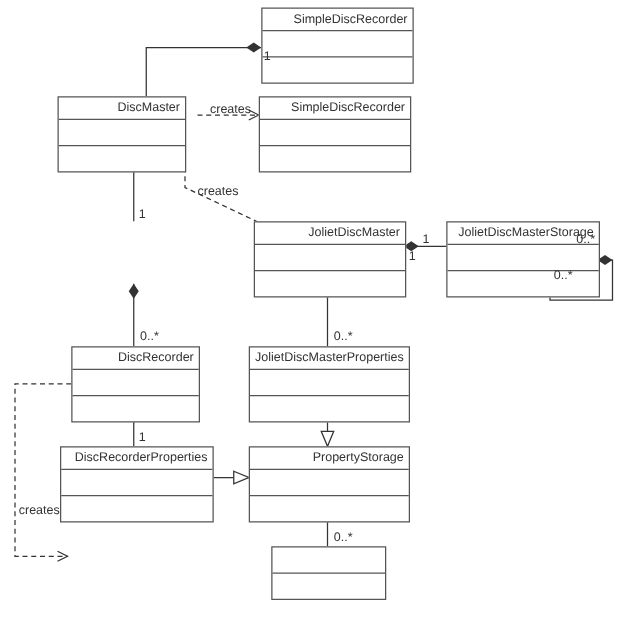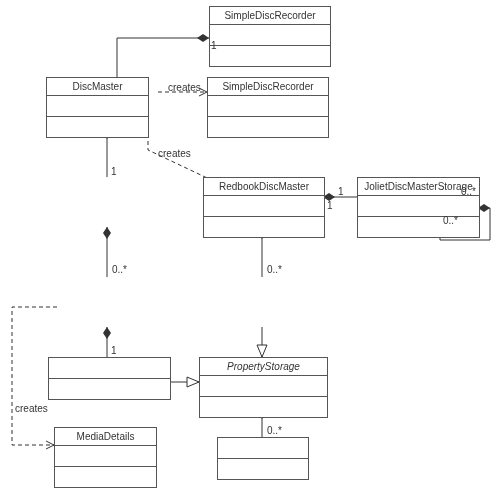--- a/index.html
+++ b/index.html
@@ -1,21 +1,21 @@
 <!DOCTYPE html>
 <html><head>
 <meta charset="utf-8">
 <style>
   html,body{margin:0;padding:0;background:#fff;font-family:Arial,sans-serif;font-size:10px;color:#333}
   .canvas{position:relative;width:500px;height:502px}
   .class-box{position:absolute;border:1px solid #555;background:#fff}
-  .class-name{text-align:center;padding:3px 4px;border-bottom:1px solid #555;font-size:10px}
+  .class-name{text-align:right;padding:3px 4px;border-bottom:1px solid #555;font-size:10px}
   .class-body{height:20px;border-bottom:1px solid #555}
   .class-body:last-child{border-bottom:none}
-  .italic .class-name{font-style:italic}
+  .italic .class-name{}
   .edge-label{position:absolute;font-size:10px;color:#333;background:transparent}
   svg{position:absolute;left:0;top:0}
 </style>
 </head>
 <body>
 
 <div class="canvas">
 
 <svg width="500" height="502">
   <defs>
@@ -67,49 +67,55 @@
 </div>
 
 <div class="class-box" style="left:207px;top:77px;width:120px">
   <div class="class-name">SimpleDiscRecorder</div>
   <div class="class-body"></div>
       <div class="class-body"></div>
 </div>
 
 
 <div class="class-box" style="left:203px;top:177px;width:120px">
-  <div class="class-name">RedbookDiscMaster</div>
+  <div class="class-name">JolietDiscMaster</div>
   <div class="class-body"></div>
       <div class="class-body"></div>
 </div>
 
 <div class="class-box" style="left:357px;top:177px;width:121px">
   <div class="class-name">JolietDiscMasterStorage</div>
   <div class="class-body"></div>
       <div class="class-body"></div>
 </div>
 
+<div class="class-box" style="left:57px;top:277px;width:101px">
+  <div class="class-name">DiscRecorder</div>
+  <div class="class-body"></div>
+      <div class="class-body"></div>
+</div>
 
+<div class="class-box" style="left:199px;top:277px;width:127px">
+  <div class="class-name">JolietDiscMasterProperties</div>
+  <div class="class-body"></div>
+      <div class="class-body"></div>
+</div>
 
 <div class="class-box" style="left:48px;top:357px;width:121px">
+  <div class="class-name">DiscRecorderProperties</div>
   <div class="class-body"></div>
       <div class="class-body"></div>
 </div>
 
 <div class="class-box italic" style="left:199px;top:357px;width:127px">
   <div class="class-name">PropertyStorage</div>
   <div class="class-body"></div>
       <div class="class-body"></div>
 </div>
 
-<div class="class-box" style="left:54px;top:427px;width:101px">
-  <div class="class-name">MediaDetails</div>
-  <div class="class-body"></div>
-      <div class="class-body"></div>
-</div>
 
 <div class="class-box" style="left:217px;top:437px;width:90px">
   <div class="class-body"></div>
       <div class="class-body"></div>
 </div>
 
 <div class="edge-label" style="left:168px;top:82px">creates</div>
 <div class="edge-label" style="left:158px;top:148px">creates</div>
 <div class="edge-label" style="left:15px;top:403px">creates</div>
 

